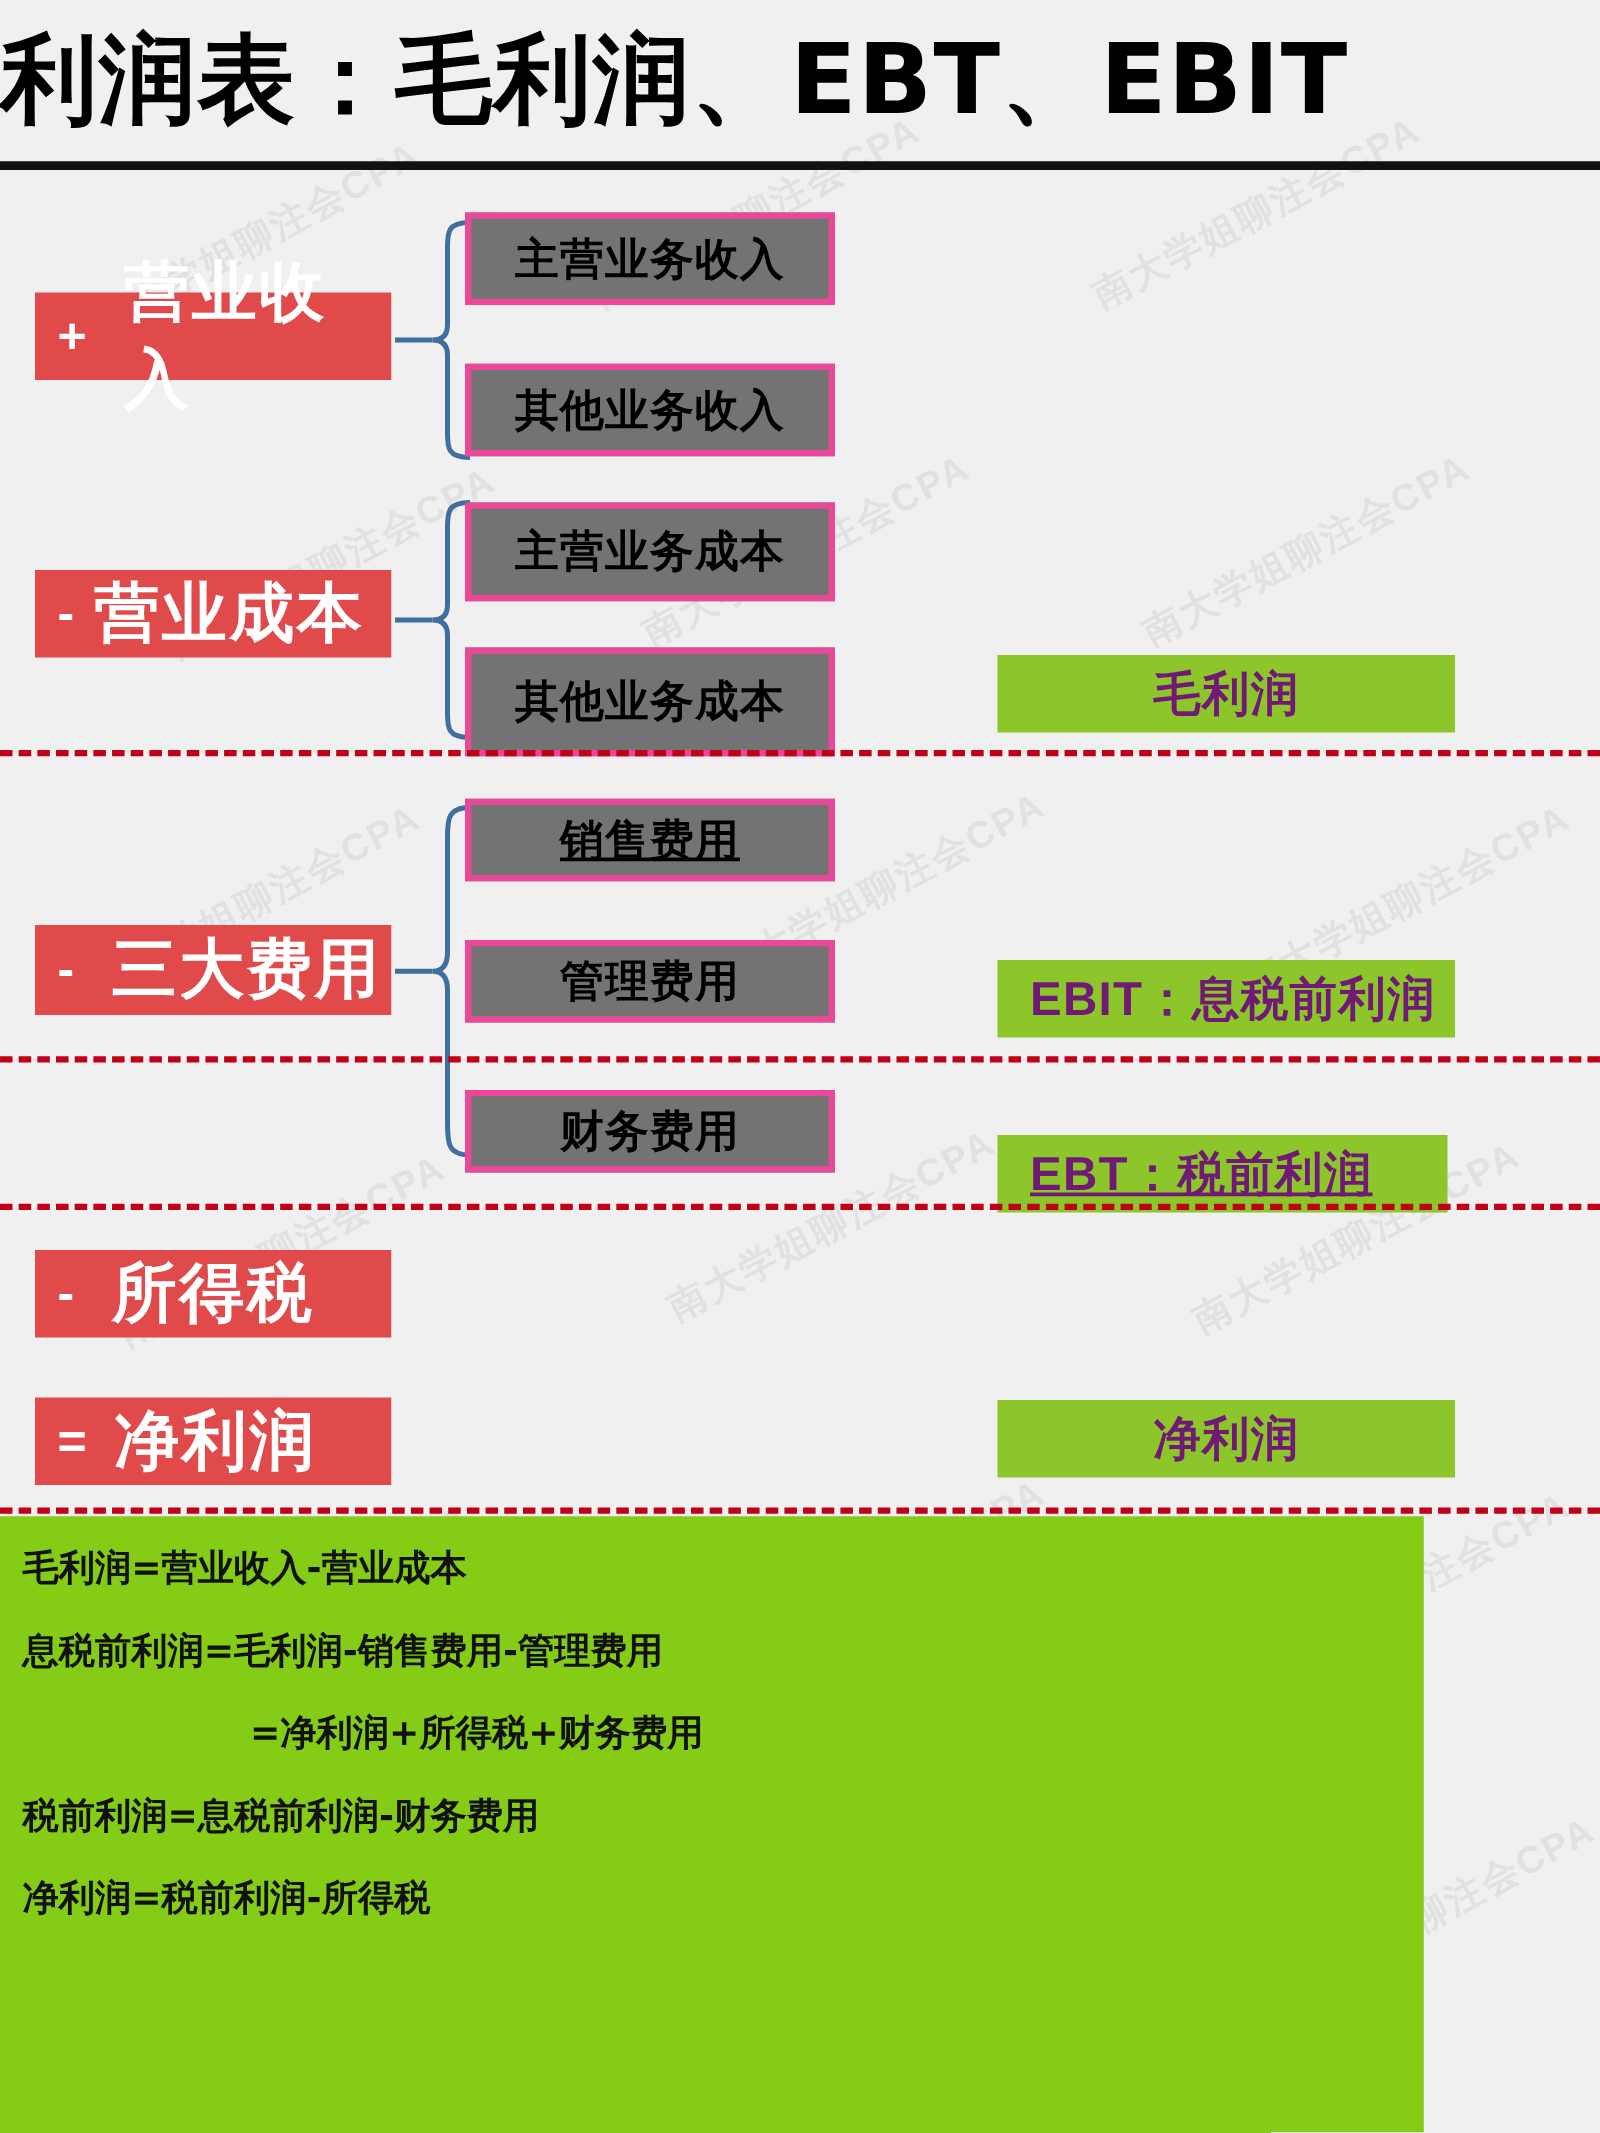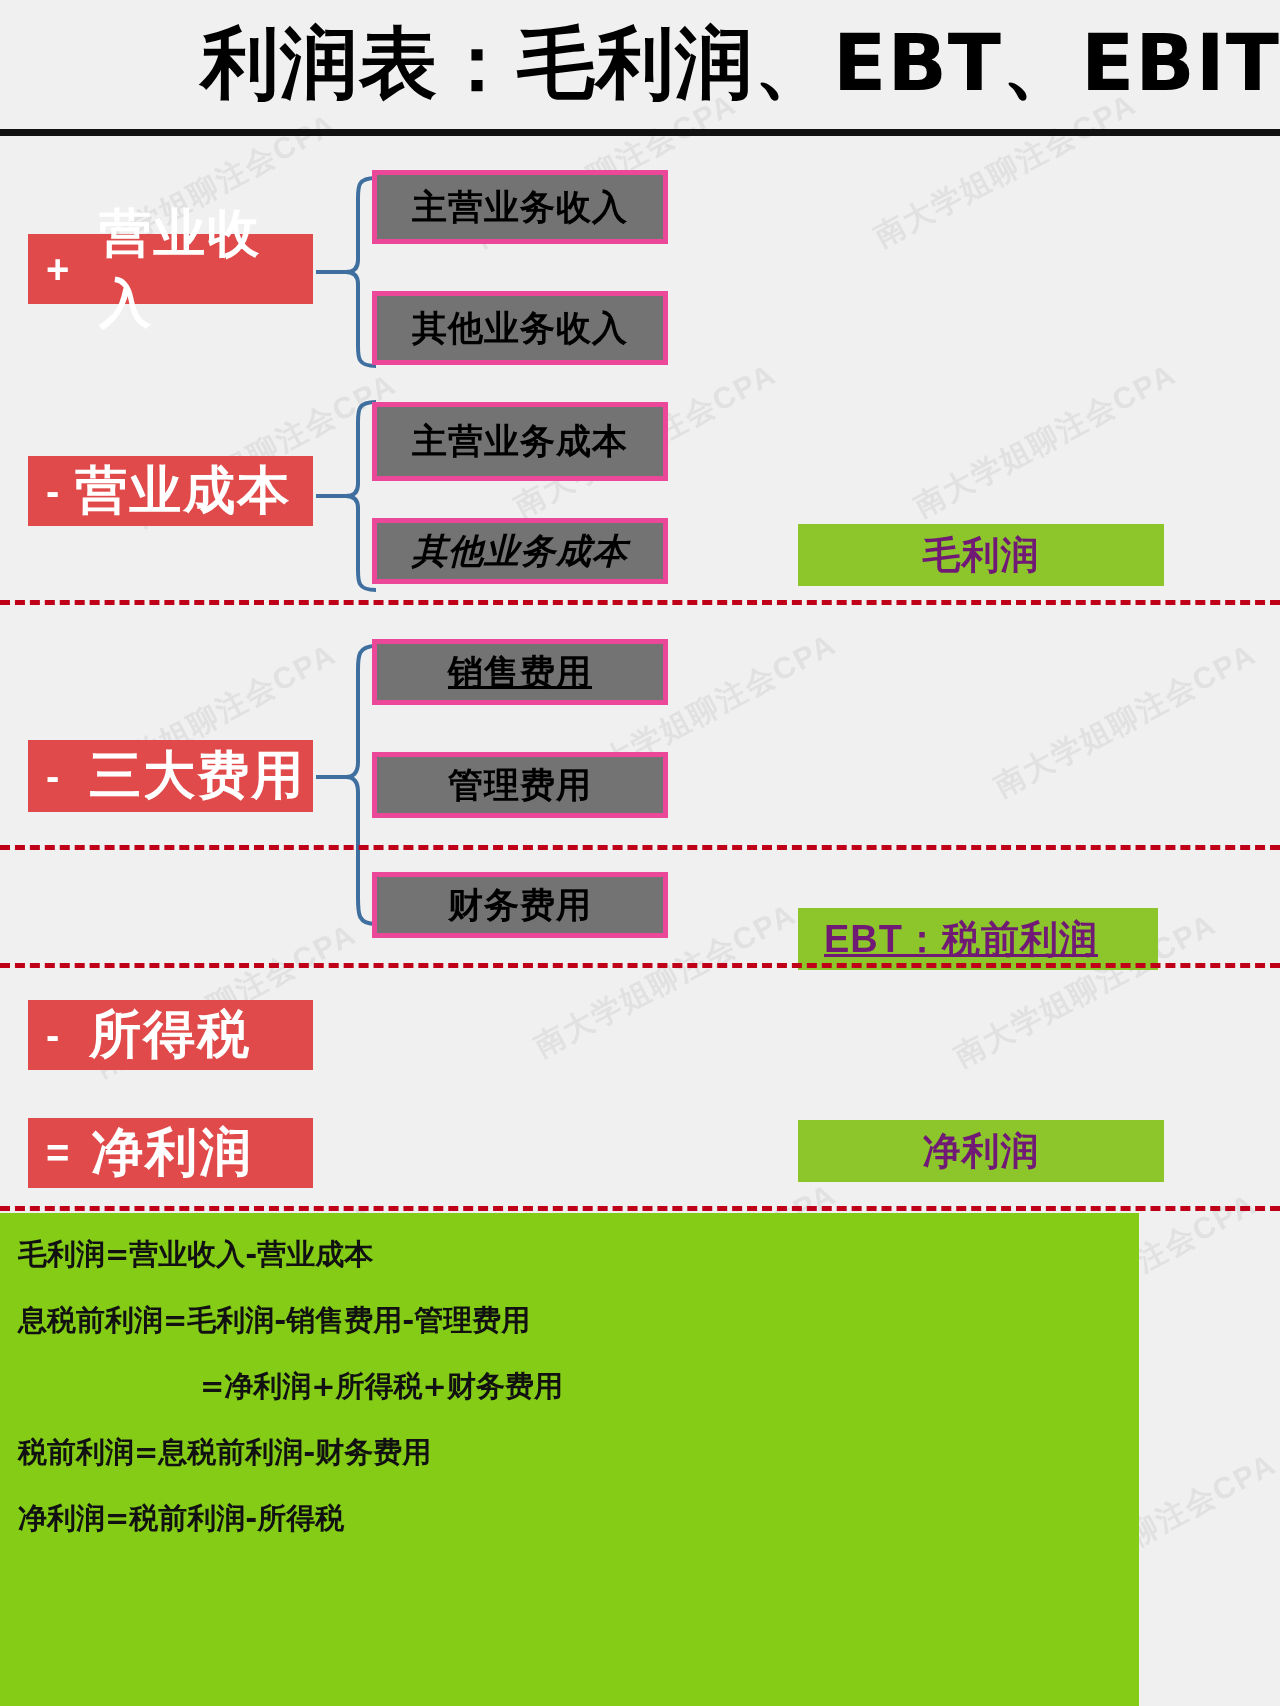--- a/index.html
+++ b/index.html
@@ -20,21 +20,21 @@
     transform:rotate(-28deg);
     white-space:nowrap;
     pointer-events:none;
     user-select:none;
     letter-spacing:2px;
   }
 
   
   .title-wrap{
     position:absolute;left:0;top:0;width:1280px;height:136px;
-    display:flex;align-items:center;justify-content:flex-end;
+    display:flex;align-items:center;justify-content:flex-start;
     border-bottom:7px solid #111;
     box-sizing:border-box;
     z-index:5;
   }
   .title{
     font-size:78px;font-weight:900;color:#000;
     letter-spacing:1px;
     font-family:"DejaVu Sans","Liberation Sans",sans-serif;
     white-space:nowrap;
   }
@@ -154,21 +154,21 @@
   </div>
 
   <svg class="brace" style="left:310px;top:396px;width:70px;height:200px;" viewBox="0 0 70 200">
     <path d="M 66 6 C 48 6 48 14 48 26 L 48 88 C 48 96 44 100 36 100 C 44 100 48 104 48 112 L 48 174 C 48 186 48 194 66 194" fill="none" stroke="#3f6f9f" stroke-width="4"></path>
     <path d="M 36 100 L 6 100" fill="none" stroke="#3f6f9f" stroke-width="4"></path>
   </svg>
 
   <div class="blue-box" style="left:372px;top:402px;width:296px;height:79px;">
     <span>主营业务成本</span>
   </div>
-  <div class="blue-box" style="left:372px;top:518px;width:296px;height:66px;font-style:italic;">
+  <div class="blue-box" style="left:372px;top:518px;width:296px;height:87px;">
     <span>其他业务成本</span>
   </div>
 
   <div class="green-box" style="left:798px;top:524px;width:366px;height:62px;">
     <span>毛利润</span>
   </div>
 
   <div class="dashed" style="top:600px;"></div>
 
   <div class="red-box" style="left:28px;top:740px;width:285px;height:72px;padding-left:18px;">
@@ -181,20 +181,23 @@
     <path d="M 36 137 L 6 137" fill="none" stroke="#3f6f9f" stroke-width="4"></path>
   </svg>
 
   <div class="blue-box" style="left:372px;top:639px;width:296px;height:66px;text-decoration:underline;">
     <span>销售费用</span>
   </div>
   <div class="blue-box" style="left:372px;top:752px;width:296px;height:66px;">
     <span>管理费用</span>
   </div>
 
+  <div class="green-box lefty" style="left:798px;top:768px;width:366px;height:62px;">
+    <span>EBIT：息税前利润</span>
+  </div>
 
   <div class="dashed" style="top:845px;"></div>
 
   <div class="blue-box" style="left:372px;top:872px;width:296px;height:66px;">
     <span>财务费用</span>
   </div>
 
   <div class="green-box lefty" style="left:798px;top:908px;width:360px;height:62px;text-decoration:underline;">
     <span>EBT：税前利润</span>
   </div>

